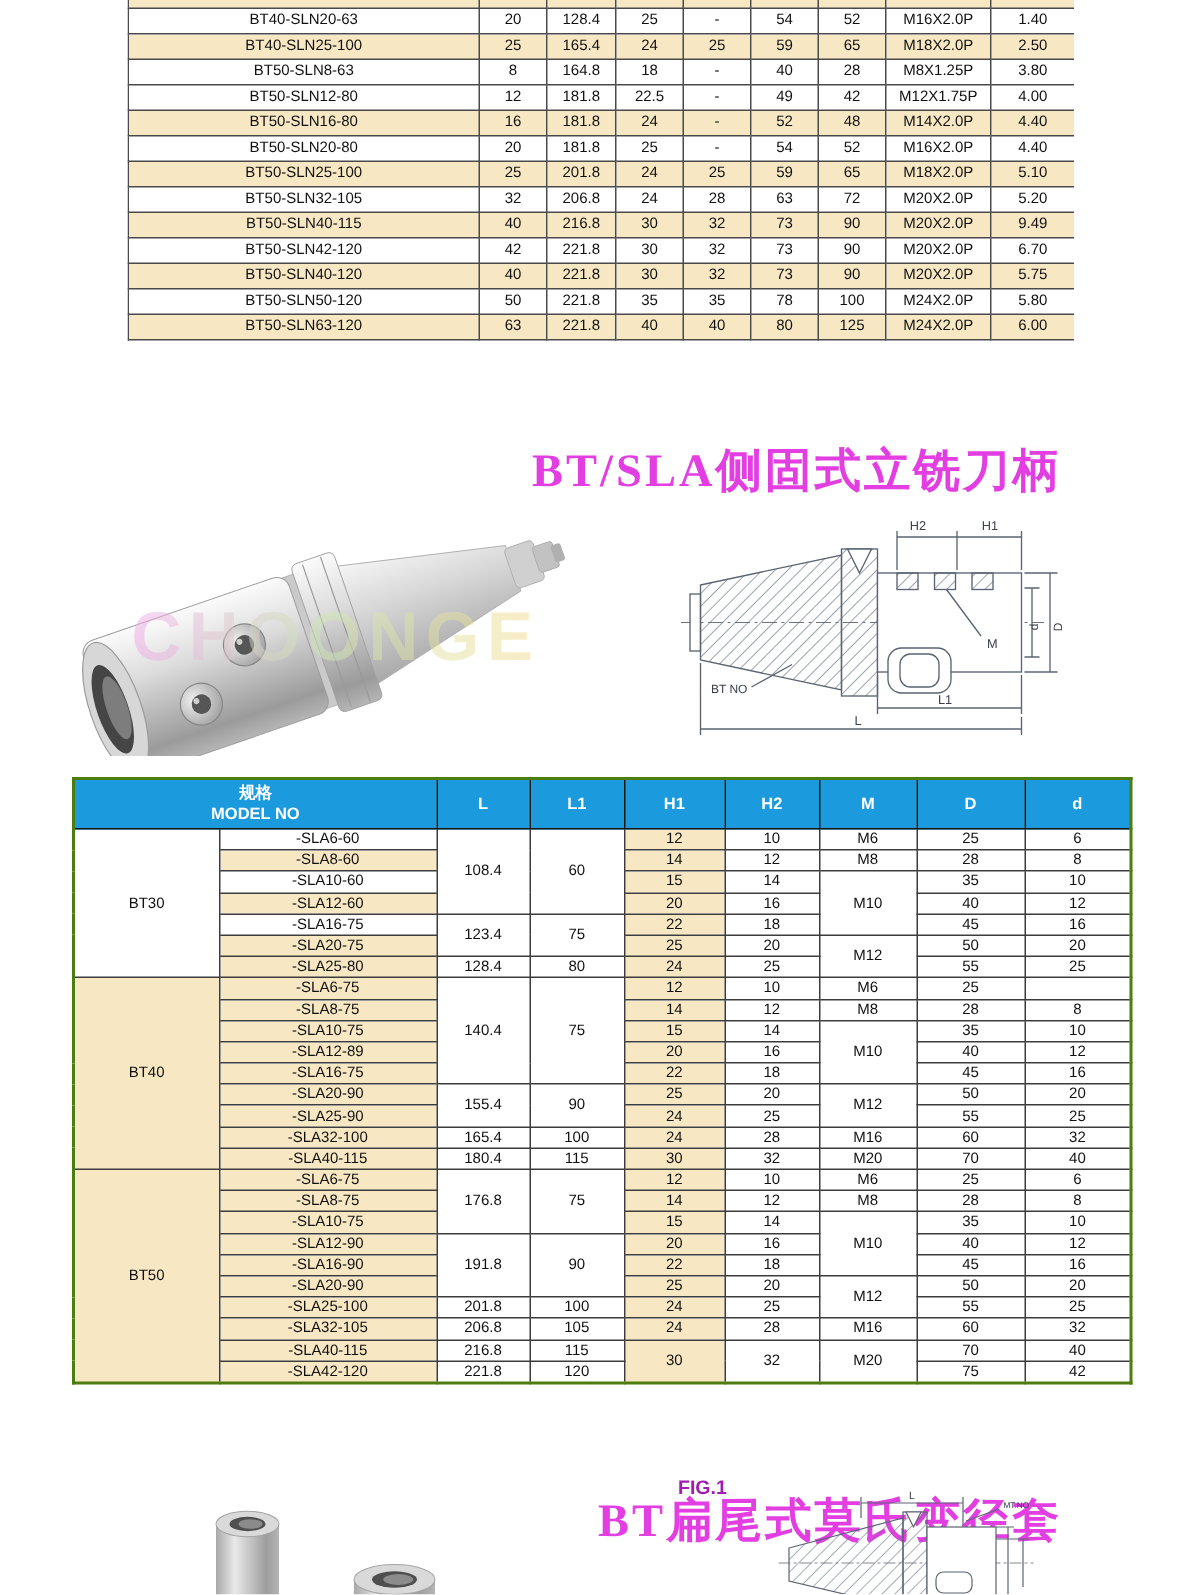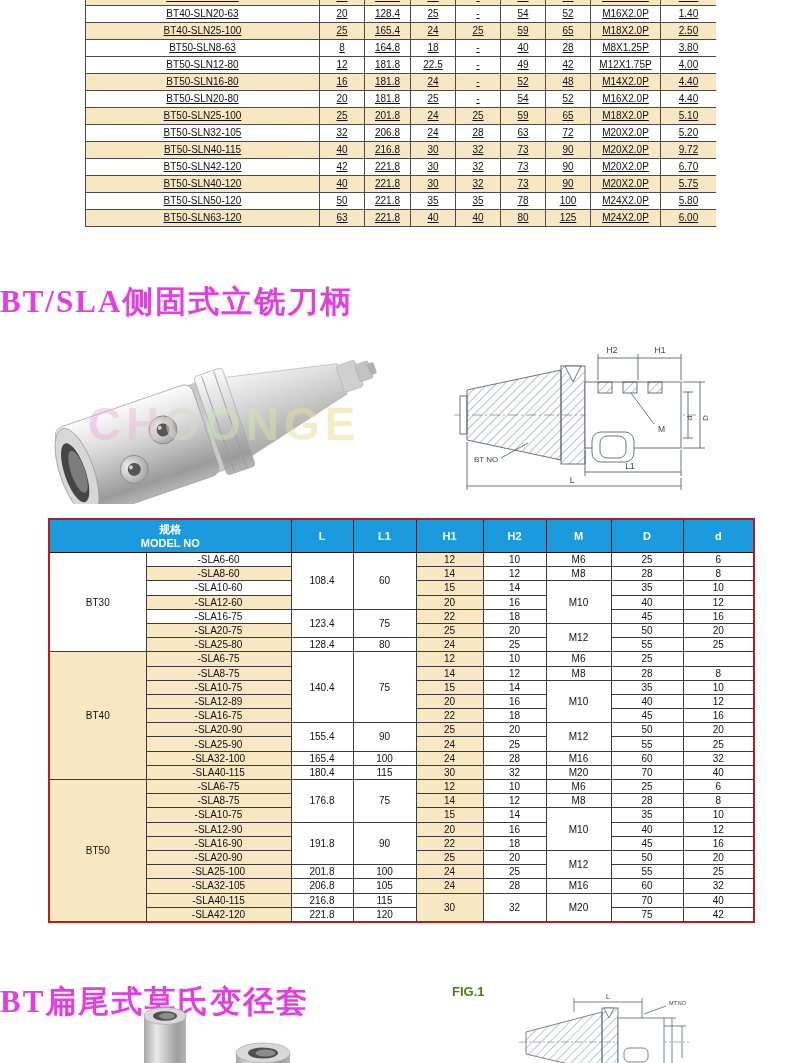--- a/index.html
+++ b/index.html
@@ -6,48 +6,48 @@
     --blue:#1b9ade;
     --tan:#f7e7c2;
     --border:#4a4a4a;
     --magenta:#e23ee2;
   }
   html,body{margin:0;padding:0;background:#fff;}
   .page{position:relative;width:800px;height:1063px;background:#fff;overflow:hidden;
         font-family:"Liberation Sans",sans-serif;color:#111;}
 
   
-  .top-table-wrap{position:absolute;left:85px;top:0;width:631px;height:277px;overflow:hidden;text-decoration:underline;}
+  .top-table-wrap{position:absolute;left:85px;top:0;width:631px;height:277px;overflow:hidden;}
   table.spec{border-collapse:collapse;table-layout:fixed;width:631px;margin-top:-12px;}
   table.spec td{border:1px solid var(--border);text-align:center;font-size:10px;
                 height:16px;line-height:16px;padding:0;overflow:hidden;white-space:nowrap;}
   table.spec{border:1px solid #333;}
   td.tan{background:var(--tan);}
 
   
-  .sec-title{position:absolute;left:0;width:708px;text-align:left;
+  .sec-title{position:absolute;left:0;width:708px;text-align:right;
              font-family:"Liberation Serif",serif;font-size:31px;font-weight:bold;
-             color:var(--magenta);letter-spacing:2px;}
+             color:var(--magenta);letter-spacing:2px;margin-top:12px;}
   #title1{top:281px;}
   #title2{top:981px;}
 
   
   .photo1{position:absolute;left:42px;top:336px;}
   .drawing1{position:absolute;left:446px;top:340px;}
 
   
   .main-table-wrap{position:absolute;left:48px;top:518px;width:707px;}
-  table.mt{border-collapse:collapse;table-layout:fixed;width:707px;border:2px solid #b91c1c;}
+  table.mt{border-collapse:collapse;table-layout:fixed;width:707px;border:2px solid #4d7c0f;}
   table.mt th{background:var(--blue);color:#fff;font-size:11px;font-weight:bold;
               border:1px solid #15160f;padding:0;line-height:14px;height:32px;}
   table.mt td{border:1px solid #3c3c3c;text-align:center;font-size:10px;
               padding:0;height:13.2px;line-height:13px;overflow:hidden;white-space:nowrap;}
 
   
-  .fig1-label{position:absolute;left:452px;top:984px;font-size:13px;font-weight:bold;color:#4d7c0f;}
+  .fig1-label{position:absolute;left:452px;top:984px;font-size:13px;font-weight:bold;color:#a21caf;}
   .cyl-tall{position:absolute;left:140px;top:1004px;}
   .cyl-short{position:absolute;left:233px;top:1041px;}
   .fig2{position:absolute;left:514px;top:992px;}
 
   svg text{font-family:"Liberation Sans",sans-serif;}
 </style>
 </head>
 <body>
 
 <div class="page">
@@ -167,21 +167,21 @@
           </tr>
           <tr>
             <td class="tan">BT50-SLN40-115</td>
             <td class="tan">40</td>
             <td class="tan">216.8</td>
             <td class="tan">30</td>
             <td class="tan">32</td>
             <td class="tan">73</td>
             <td class="tan">90</td>
             <td class="tan">M20X2.0P</td>
-            <td class="tan">9.72</td>
+            <td class="tan">9.49</td>
           </tr>
           <tr>
             <td>BT50-SLN42-120</td>
             <td>42</td>
             <td>221.8</td>
             <td>30</td>
             <td>32</td>
             <td>73</td>
             <td>90</td>
             <td>M20X2.0P</td>

